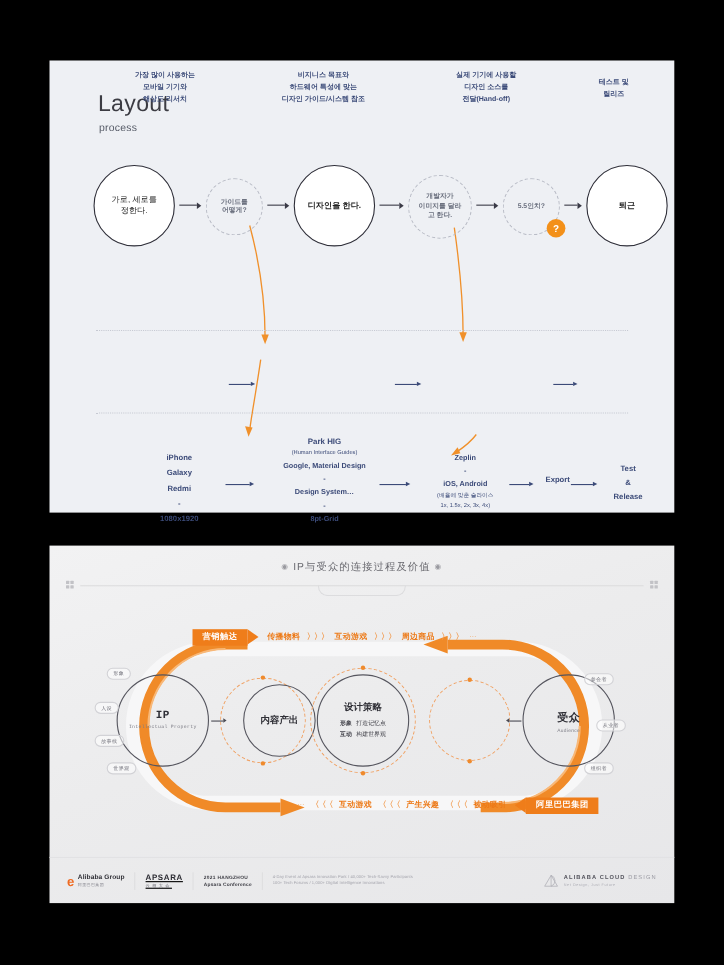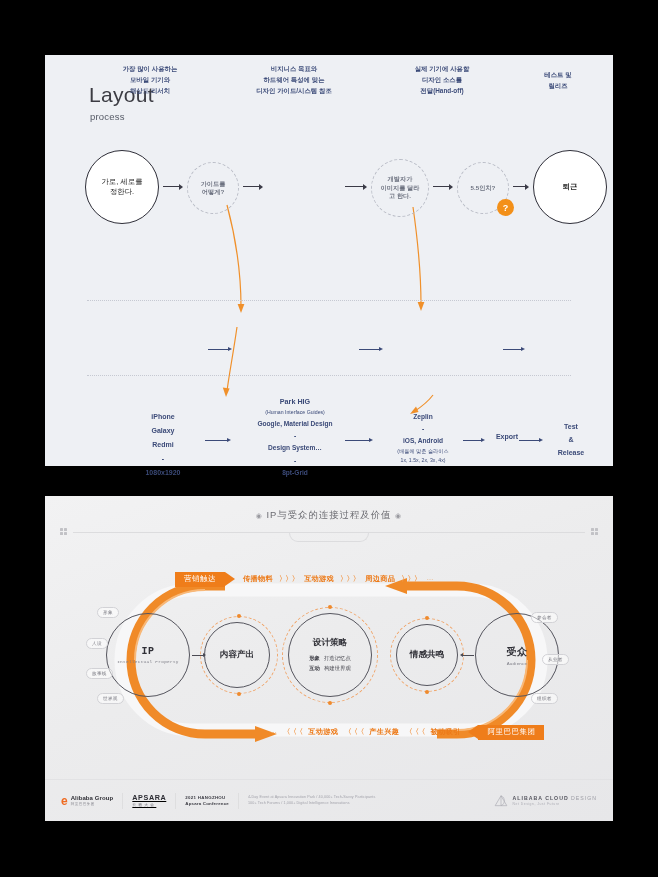--- a/index.html
+++ b/index.html
@@ -130,21 +130,21 @@
   .corner-dots i { background: #c2c2c6; display: block; border-radius: .5px; }
   .cd-l { left: 15px; top: 32px; }
   .cd-r { right: 15px; top: 32px; }
 
   
   .flowbar { position: absolute; height: 16px; display: flex; align-items: center; }
   .ftop { left: 130px; top: 75px; }
   .fbot { left: 225px; top: 228px; }
   .tag-arrow {
     position: relative; background: #ef7d1a; color: #fff;
-    font-size: 7.5px; font-weight: 400; letter-spacing: .5px;
+    font-size: 7.5px; font-weight: 700; letter-spacing: .5px;
     padding: 3px 9px 3px 9px; height: 15px; display: flex; align-items: center;
   }
   .tag-arrow.right::after {
     content: ""; position: absolute; right: -10px; top: 0;
     border-top: 7.5px solid transparent; border-bottom: 7.5px solid transparent;
     border-left: 10px solid #ef7d1a;
   }
   .tag-arrow.left::before {
     content: ""; position: absolute; left: -10px; top: 0;
     border-top: 7.5px solid transparent; border-bottom: 7.5px solid transparent;
@@ -156,21 +156,21 @@
   .fs-chev { color: #f19a4e; font-size: 7.4px; font-weight: 700; letter-spacing: -1px; }
   .fs-dots { color: #f0a968; font-size: 7px; }
 
   
   .c { position: absolute; border-radius: 50%; display: flex; flex-direction: column;
        align-items: center; justify-content: center; text-align: center; }
   .c-grey { border: 1.1px solid #55555e; }
   .c-ttl { font-size: 10px; font-weight: 700; color: #2f2f36; letter-spacing: .5px; }
   .c-sub { font-size: 4.4px; color: #7d7d86; margin-top: 2px; letter-spacing: .3px; }
   .c-ip { left: 106px; top: 613px; width: 84px; height: 84px; font-family: Liberation Mono, monospace; }
-  .c-con { left: 204px; top: 622px; width: 66px; height: 66px; }
+  .c-con { left: 221px; top: 622px; width: 66px; height: 66px; }
   .c-str { left: 288px; top: 613px; width: 84px; height: 84px; }
   .c-emo { left: 396px; top: 624px; width: 62px; height: 62px; }
   .c-aud { left: 475px; top: 613px; width: 84px; height: 84px; }
   .c-mid { font-size: 8.6px; font-weight: 700; color: #2f2f36; }
   .strat-lines { margin-top: 5px; font-size: 5.4px; color: #45454d; line-height: 1.7; }
   .strat-lines b { font-weight: 700; margin-right: 4px; }
 
   .dashring {
     position: absolute; border-radius: 50%;
     border: 1px dashed #f0a56a;
@@ -247,20 +247,23 @@
 
     <div class="nodes">
       <div class="node solid n1">
         <div class="lbl" style="white-space:pre-line">가로, 세로를
 정한다.</div>
       </div>
       <div class="node dashed n2">
         <div class="lbl" style="white-space:pre-line">가이드를
 어떻게?</div>
       </div>
+      <div class="node solid n3">
+        <div class="lbl" style="white-space:pre-line">디자인을 한다.</div>
+      </div>
       <div class="node dashed n4">
         <div class="lbl" style="white-space:pre-line">개발자가
 이미지를 달라
 고 한다.</div>
       </div>
       <div class="node dashed n5">
         <div class="lbl" style="white-space:pre-line">5.5인치?</div>
       </div>
       <div class="node solid n6">
         <div class="lbl" style="white-space:pre-line">퇴근</div>
@@ -446,23 +449,20 @@
       </div>
       <div>
         <b>互动</b><span>构建世界观</span>
       </div>
     </div>
   </div>
 
   <div class="dashring dr3"></div>
   <div class="odot" style="left:425px;top:616px"></div>
   <div class="odot" style="left:425px;top:690px"></div>
-  <div class="c c-grey c-emo">
-    <div class="c-mid">情感共鸣</div>
-  </div>
 
   <div class="c c-grey c-aud">
     <div class="c-ttl">受众</div>
     <div class="c-sub">Audience</div>
   </div>
 
   <div class="midarrow" style="left:192px;top:652px;width:14px">
       <div class="line"></div>
       <div class="head"></div>
     </div>

